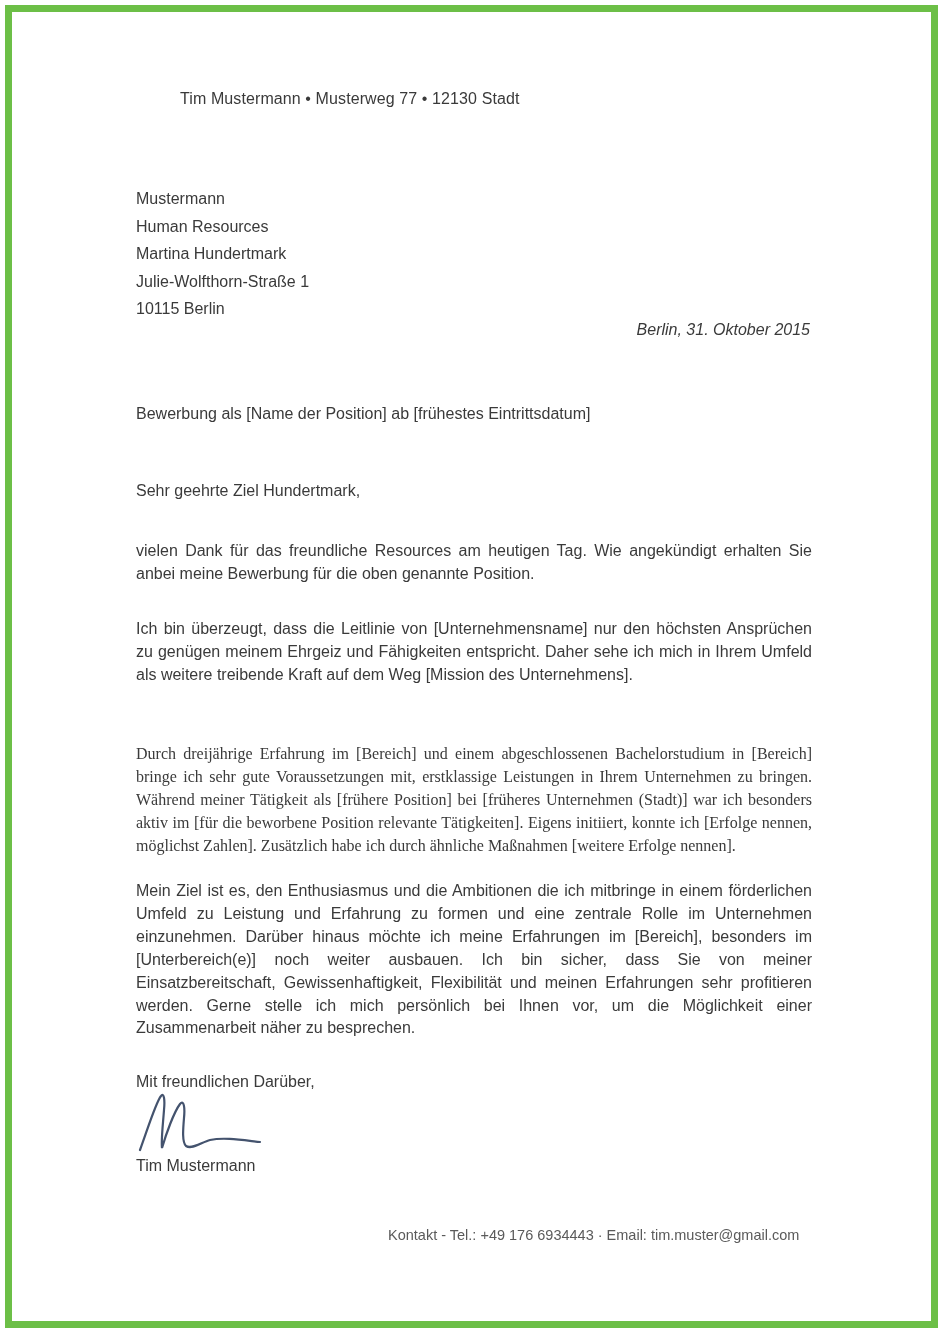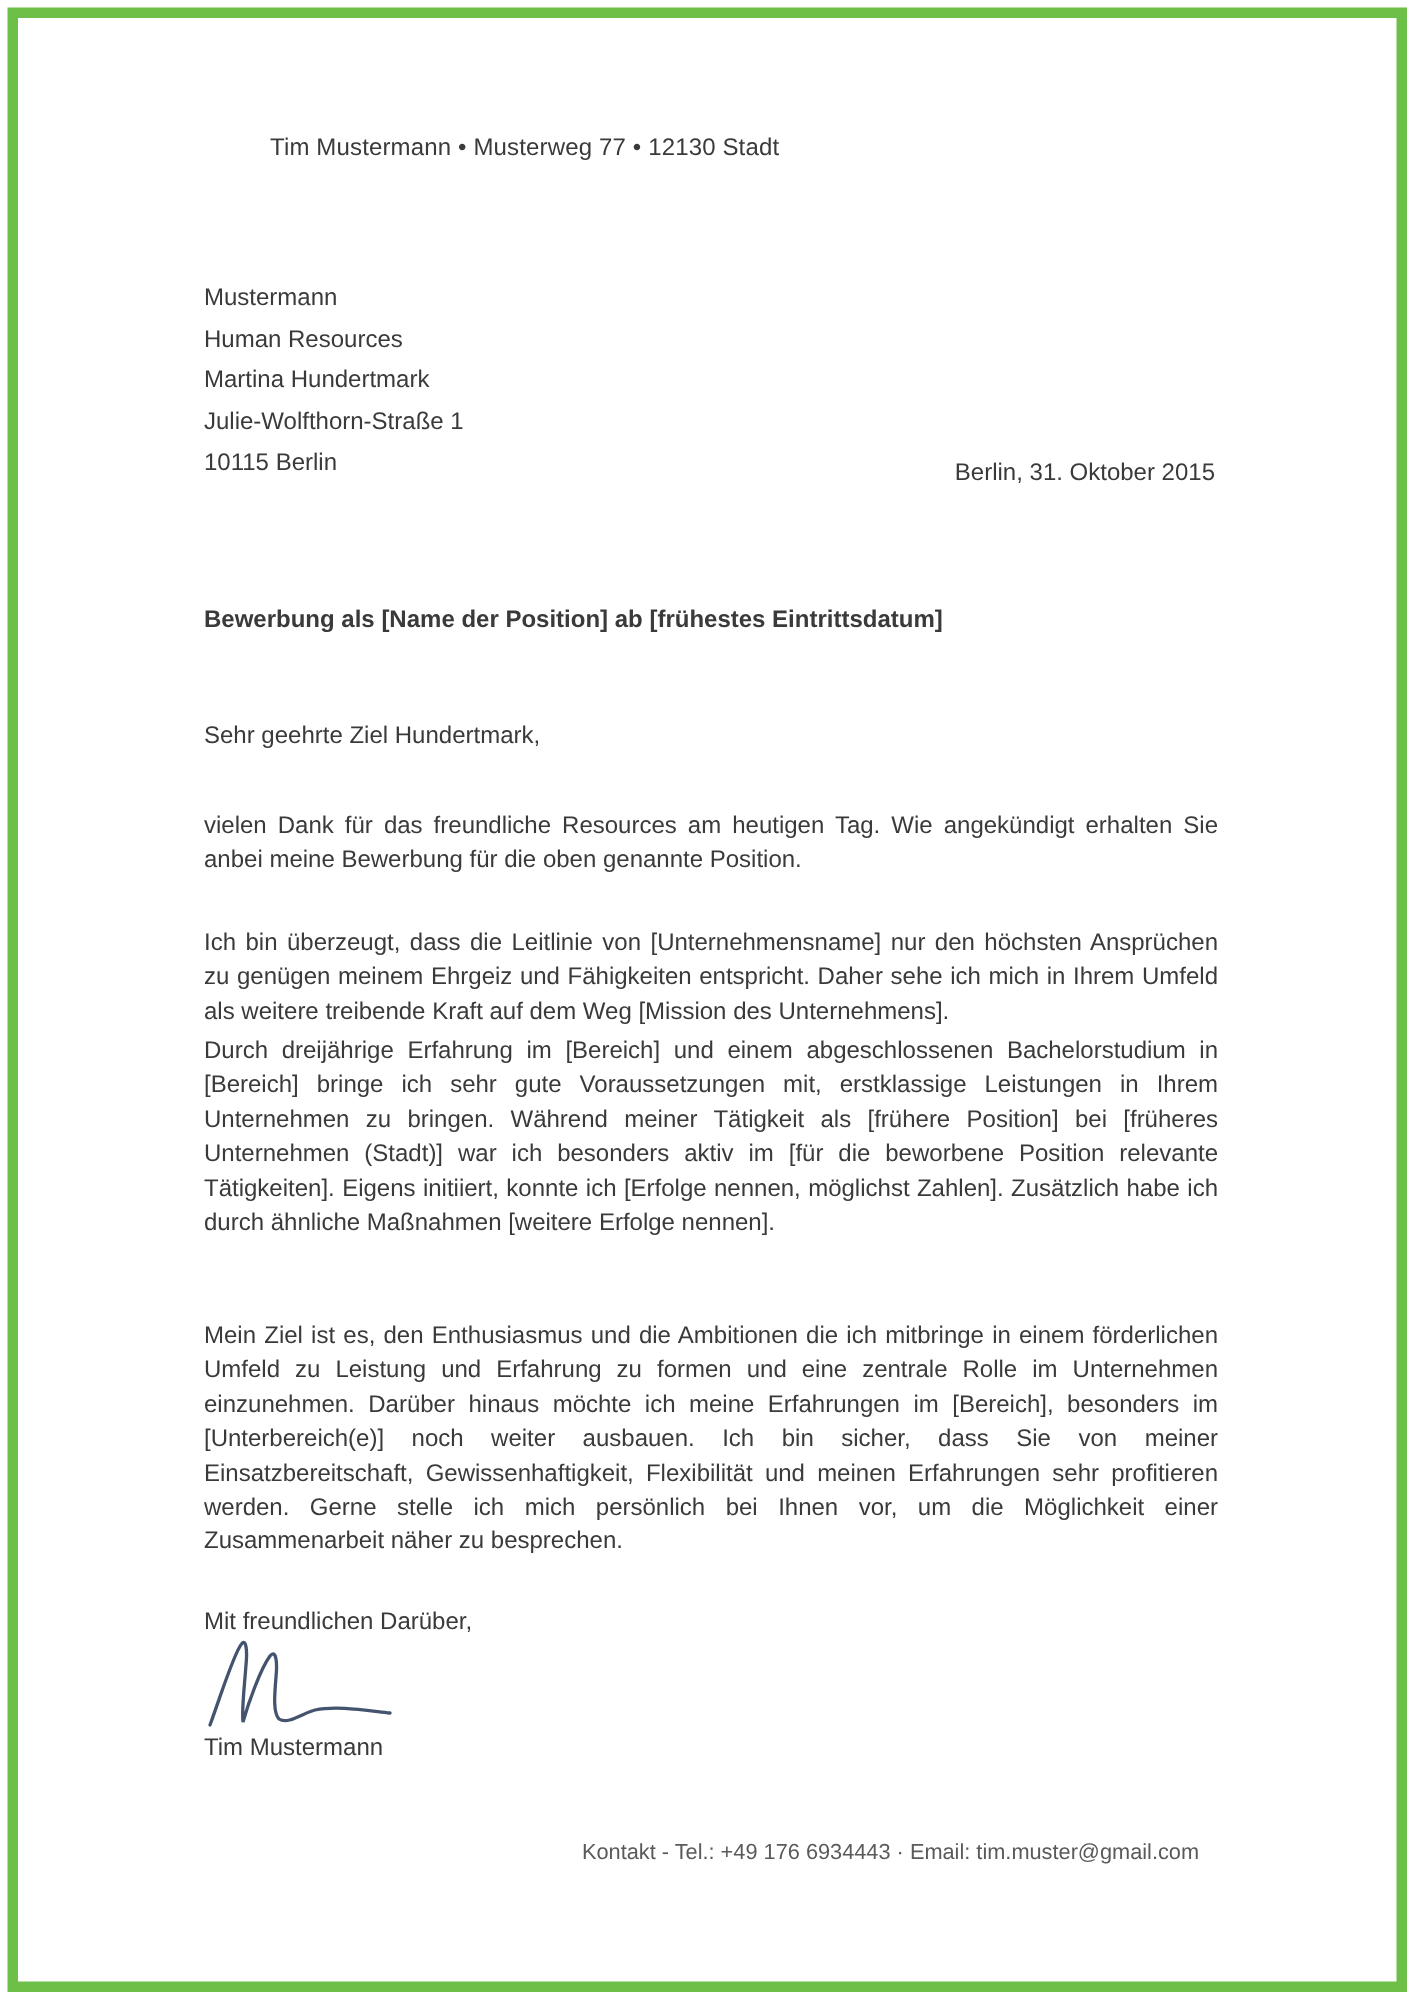--- a/index.html
+++ b/index.html
@@ -28,42 +28,43 @@
     font-size: 16px;
     letter-spacing: 0.1px;
     margin-left: 44px;
   }
   .recipient-block {
     top: 185px; left: 136px;
     font-size: 16px;
     line-height: 27.5px;
   }
   .date-line {
-    top: 307px; right: 133px;
+    top: 321px; right: 133px;
     font-size: 16px;
     text-align: center;
+    font-style: italic;
   }
   .subject-line {
     top: 405px; left: 136px; width: 676px;
     font-size: 16px;
-    font-weight: bold;
+    font-weight: normal;
   }
   .salutation {
     top: 482px; left: 136px;
     font-size: 16px;
   }
   .para {
     left: 136px; width: 676px;
     font-size: 16px;
     line-height: 22.9px;
     text-align: justify;
   }
   .para-1 { top: 540px; }
   .para-2 { top: 618px; }
-  .para-3 { top: 690px; }
+  .para-3 { top: 743px; font-family: Liberation Serif, serif; }
   .para-4 { top: 880px; }
   .closing {
     top: 1073px; left: 136px;
     font-size: 16px;
   }
   .signature {
     top: 1090px; left: 134px;
   }
   .signature-name {
     top: 1157px; left: 136px;

